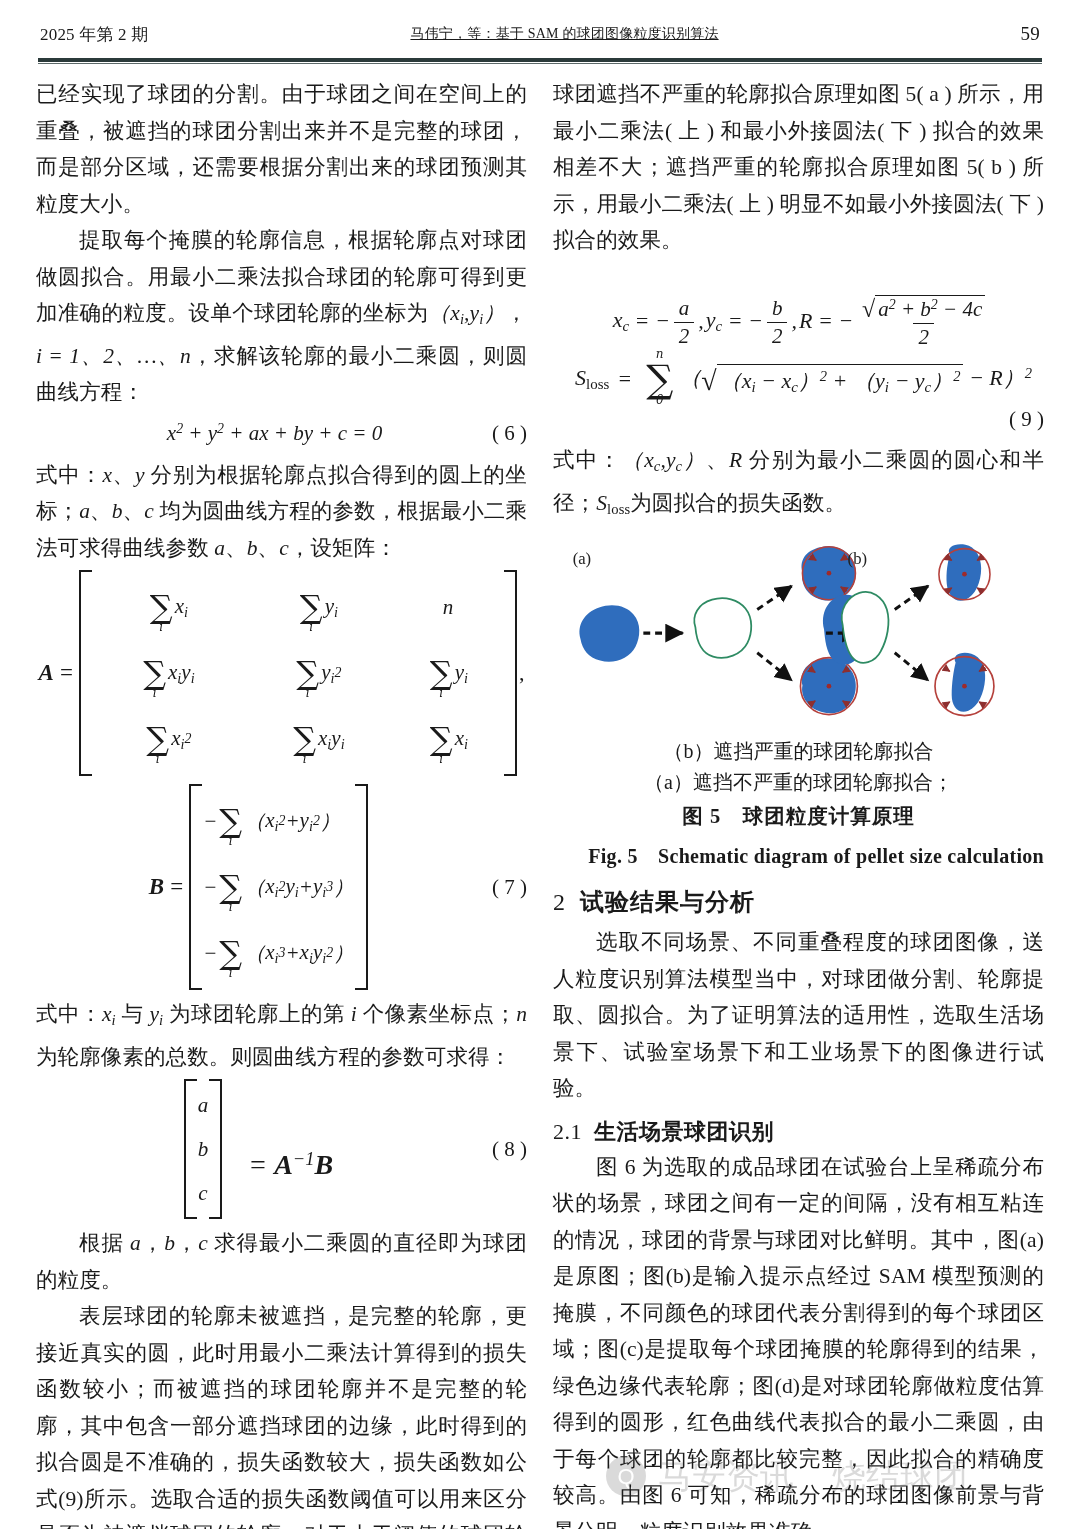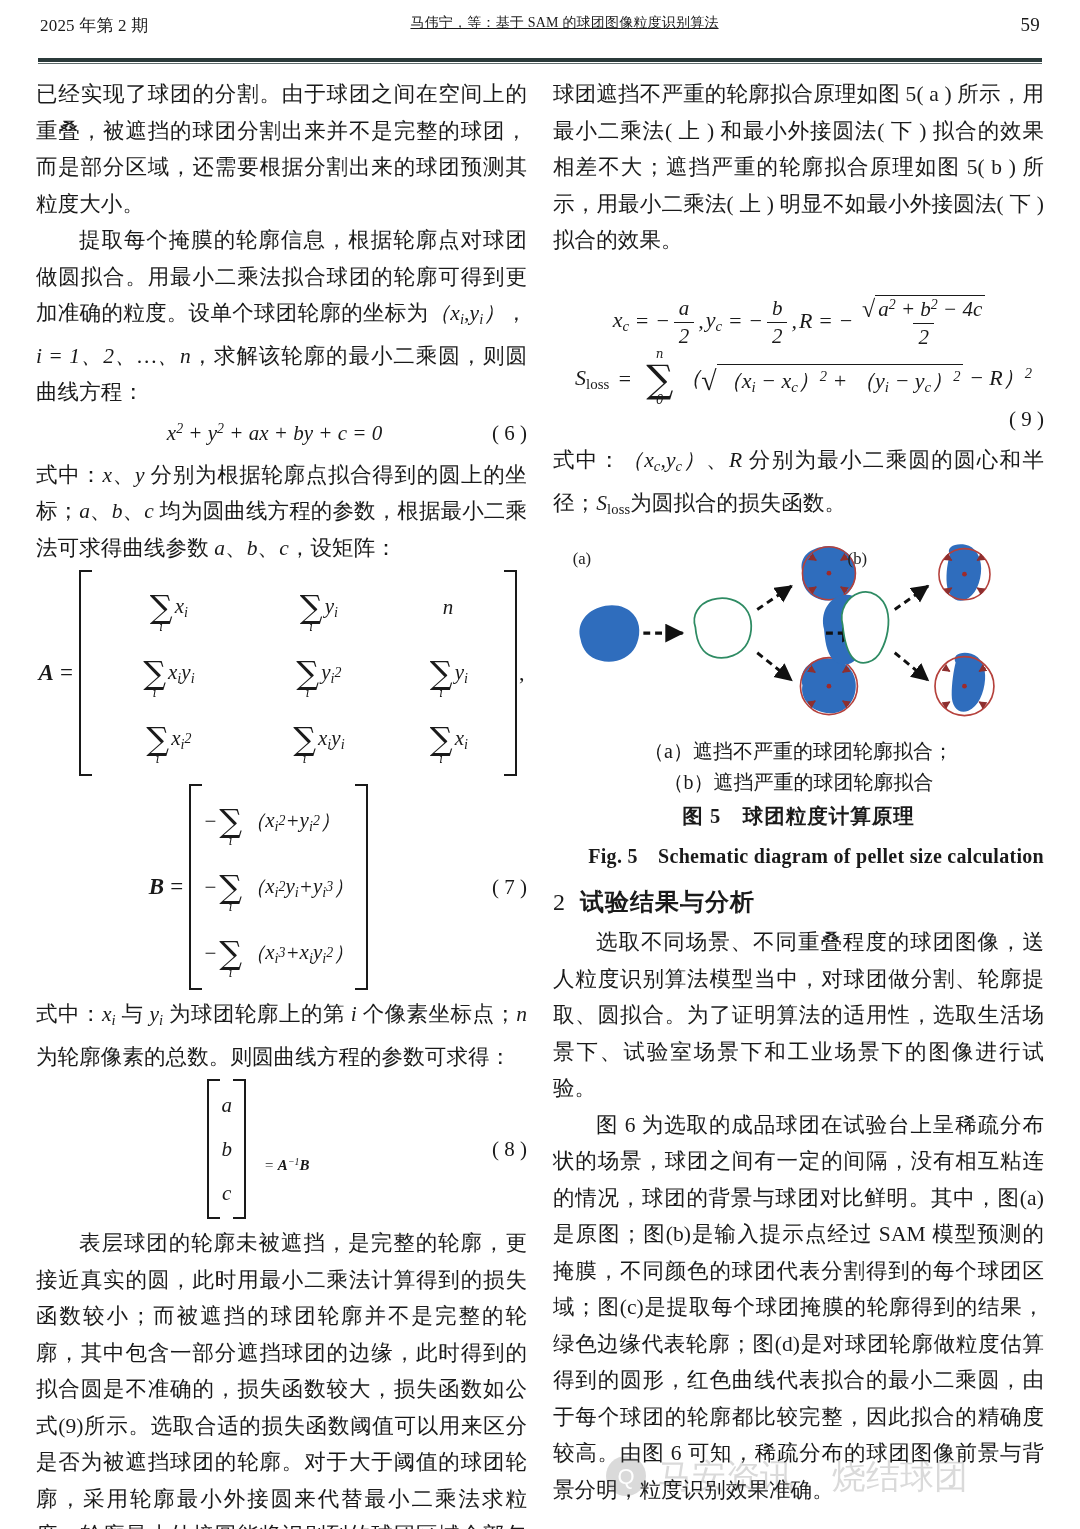--- a/index.html
+++ b/index.html
@@ -20,21 +20,21 @@
     width: 1080px;
     height: 1529px;
     background: #fff;
     box-sizing: border-box;
     padding: 0 36px;
   }
 
   
   .runhead {
     display: flex;
-    align-items: flex-start;
+    align-items: center;
     justify-content: space-between;
     height: 40px;
     padding: 14px 4px 0 4px;
     font-size: 17px;
     letter-spacing: .2px;
   }
   .runhead .rh-left { white-space: nowrap; }
   .runhead .rh-center {
     flex: 1;
     text-align: center;
@@ -368,25 +368,26 @@
                   <i>a</i>
                 </span>
               <span class="mcell ctr math">
                   <i>b</i>
                 </span>
               <span class="mcell ctr math">
                   <i>c</i>
                 </span>
             </span>
           </span>
-          <span class="math" style="font-size:15px;padding-left:18px;margin-top:32px;">= <b><i>A</i></b><sup>−1</sup><b><i>B</i></b></span>
+          <span class="math" style="font-size:28px;padding-left:26px;margin-top:32px;">= <b><i>A</i></b><sup>−1</sup><b><i>B</i></b></span>
         </div>
         <div class="eqnum">( 8 )</div>
       </div>
 
+      <p class="t indent">根据 <span class="math"><i>a</i></span>，<span class="math"><i>b</i></span>，<span class="math"><i>c</i></span> 求得最小二乘圆的直径即为球团的粒度。</p>
 
       <p class="t indent">表层球团的轮廓未被遮挡，是完整的轮廓，更接近真实的圆，此时用最小二乘法计算得到的损失函数较小；而被遮挡的球团轮廓并不是完整的轮廓，其中包含一部分遮挡球团的边缘，此时得到的拟合圆是不准确的，损失函数较大，损失函数如公式(9)所示。选取合适的损失函数阈值可以用来区分是否为被遮挡球团的轮廓。对于大于阈值的球团轮廓，采用轮廓最小外接圆来代替最小二乘法求粒度，轮廓最小外接圆能将识别到的球团区域全部包含，最大程度还原了被遮挡部分。</p>
     </div>
 
     <div class="col">
 
       <p class="t">球团遮挡不严重的轮廓拟合原理如图 5( a ) 所示，用最小二乘法( 上 ) 和最小外接圆法( 下 ) 拟合的效果相差不大；遮挡严重的轮廓拟合原理如图 5( b ) 所示，用最小二乘法( 上 ) 明显不如最小外接圆法( 下 ) 拟合的效果。</p>
 
       <div class="eqrow" style="margin-top:18px;">
         <div class="eqbody math" style="font-size:22px;margin-top:18px;">
@@ -508,31 +509,34 @@
             <circle cx="419" cy="146" r="2.4" fill="#9d2b2b"></circle>
             <g stroke="#8e2f2f" stroke-width="1.6" fill="none">
               <path d="M398,127 l6,4" marker-end="url(#ahs)"></path>
               <path d="M440,127 l-6,4" marker-end="url(#ahs)"></path>
               <path d="M398,166 l6,-4" marker-end="url(#ahs)"></path>
               <path d="M440,166 l-6,-4" marker-end="url(#ahs)"></path>
             </g>
           </g>
         </svg>
 
+        <p class="cap-line">（b）遮挡严重的球团轮廓拟合</p>
         <p class="cap-line">（a）遮挡不严重的球团轮廓拟合；</p>
-        <p class="cap-line">（b）遮挡严重的球团轮廓拟合</p>
         <p class="cap-cn">图 5　球团粒度计算原理</p>
         <p class="cap-en">Fig. 5　Schematic diagram of pellet size calculation</p>
       </div>
 
       <h2 class="sec">
         <span class="num">2</span><span>试验结果与分析</span>
       </h2>
       <p class="t indent">选取不同场景、不同重叠程度的球团图像，送人粒度识别算法模型当中，对球团做分割、轮廓提取、圆拟合。为了证明算法的适用性，选取生活场景下、试验室场景下和工业场景下的图像进行试验。</p>
 
+      <h3 class="sub">
+        <span class="num">2.1</span><span>生活场景球团识别</span>
+      </h3>
       <p class="t indent">图 6 为选取的成品球团在试验台上呈稀疏分布状的场景，球团之间有一定的间隔，没有相互粘连的情况，球团的背景与球团对比鲜明。其中，图(a)是原图；图(b)是输入提示点经过 SAM 模型预测的掩膜，不同颜色的球团代表分割得到的每个球团区域；图(c)是提取每个球团掩膜的轮廓得到的结果，绿色边缘代表轮廓；图(d)是对球团轮廓做粒度估算得到的圆形，红色曲线代表拟合的最小二乘圆，由于每个球团的轮廓都比较完整，因此拟合的精确度较高。由图 6 可知，稀疏分布的球团图像前景与背景分明，粒度识别效果准确。</p>
     </div>
   </div>
 
   <svg class="watermark" viewBox="0 0 430 70">
     <circle cx="26" cy="36" r="20" fill="#2a2a2a"></circle>
     <text x="26" y="44" text-anchor="middle" font-family="Liberation Sans, sans-serif" font-size="22" fill="#ffffff">Q</text>
     <text x="58" y="48" font-family="Liberation Sans, sans-serif" font-size="34" fill="#2a2a2a">马安资讯</text>
     <text x="232" y="48" font-family="Liberation Sans, sans-serif" font-size="34" fill="#2a2a2a">烧结球团</text>
   </svg>

